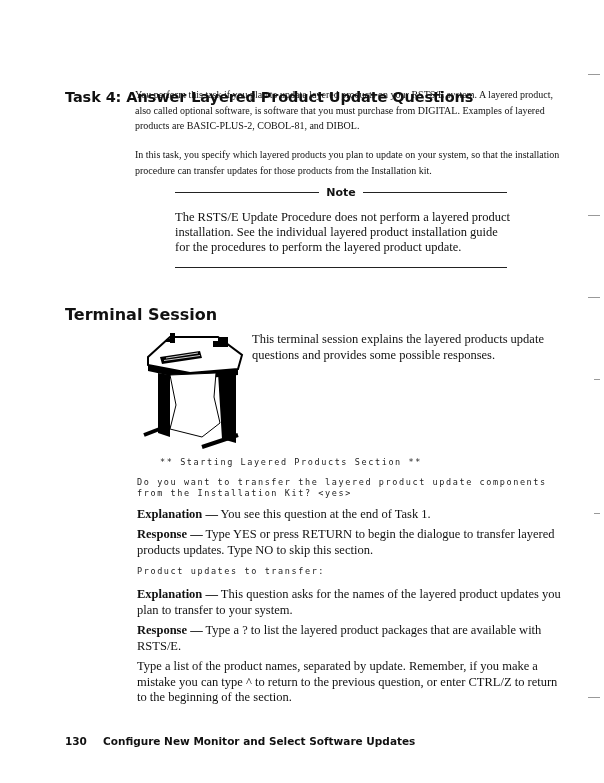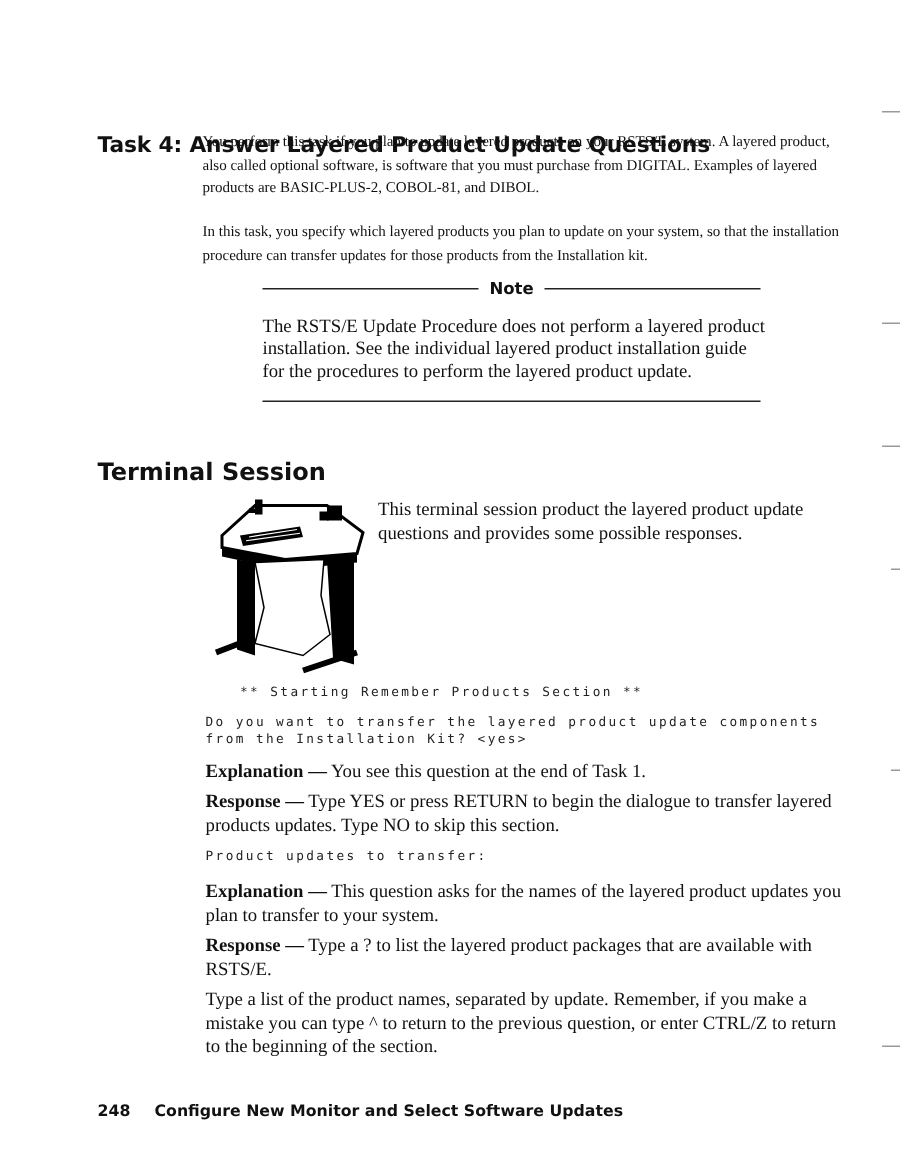--- a/index.html
+++ b/index.html
@@ -84,37 +84,37 @@
     <polygon points="18,48 30,50 30,112 18,108" fill="#000"></polygon>
     <polygon points="78,48 96,48 96,118 82,114" fill="#000"></polygon>
 
     <polygon points="30,50 76,48 74,72 80,98 62,112 30,104 36,80" fill="#fff" stroke="#000" stroke-width="1"></polygon>
 
     <line x1="4" y1="110" x2="30" y2="100" stroke="#000" stroke-width="4"></line>
     <line x1="62" y1="122" x2="98" y2="110" stroke="#000" stroke-width="4"></line>
   </svg>
 </div>
 
-<div id="terminal-intro" class="abs serif">This terminal session product the layered product update questions and provides some possible responses.</div>
+<div id="terminal-intro" class="abs serif">This terminal session explains the layered products update questions and provides some possible responses.</div>
 
-<div id="term-start" class="abs mono term">** Starting Remember Products Section **</div>
+<div id="term-start" class="abs mono term">** Starting Layered Products Section **</div>
 <div id="term-q1" class="abs mono term">Do you want to transfer the layered product update components
 from the Installation Kit? &lt;yes&gt;</div>
 
 <div id="expl-1" class="abs serif expl"><b>Explanation —</b><span> You see this question at the end of Task 1.</span></div>
 <div id="resp-1" class="abs serif expl"><b>Response —</b><span> Type YES or press RETURN to begin the dialogue to transfer layered products updates. Type NO to skip this section.</span></div>
 
 <div id="term-q2" class="abs mono term">Product updates to transfer:</div>
 
 <div id="expl-2" class="abs serif expl"><b>Explanation —</b><span> This question asks for the names of the layered product updates you plan to transfer to your system.</span></div>
 <div id="resp-2" class="abs serif expl"><b>Response —</b><span> Type a ? to list the layered product packages that are available with RSTS/E.</span></div>
 <div id="para-list" class="abs serif expl">Type a list of the product names, separated by update. Remember, if you make a mistake you can type ^ to return to the previous question, or enter CTRL/Z to return to the beginning of the section.</div>
 
 <div id="footer" class="abs sans">
-  <span class="pg">248</span><span>Configure New Monitor and Select Software Updates</span>
+  <span class="pg">130</span><span>Configure New Monitor and Select Software Updates</span>
 </div>
 
 <div class="edge-mark" style="top:74px"></div>
 <div class="edge-mark" style="top:215px"></div>
 <div class="edge-mark" style="top:297px"></div>
 <div class="edge-mark" style="top:379px; width:6px"></div>
 <div class="edge-mark" style="top:513px; width:6px"></div>
 <div class="edge-mark" style="top:697px"></div>
 
 </body></html>

